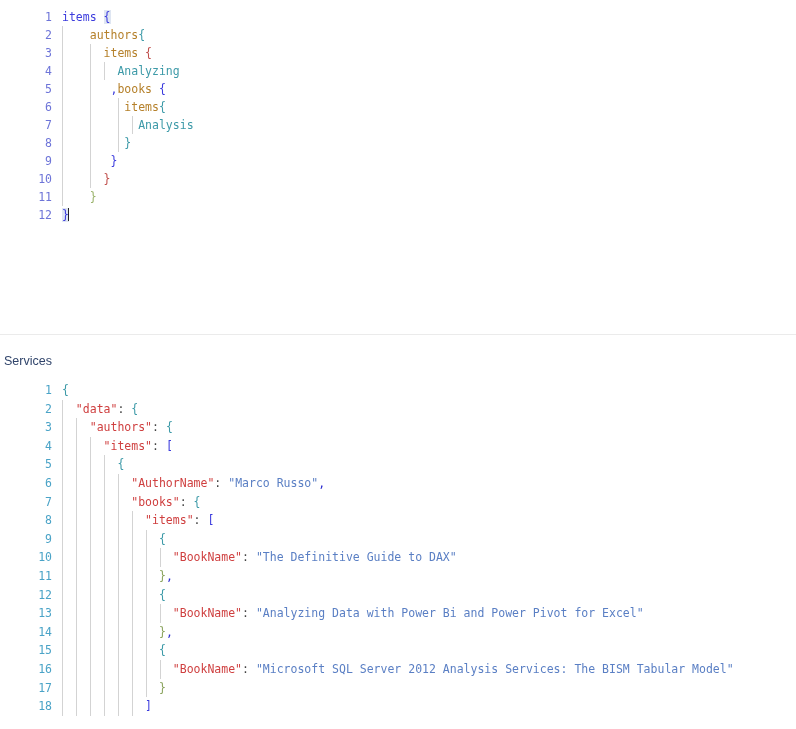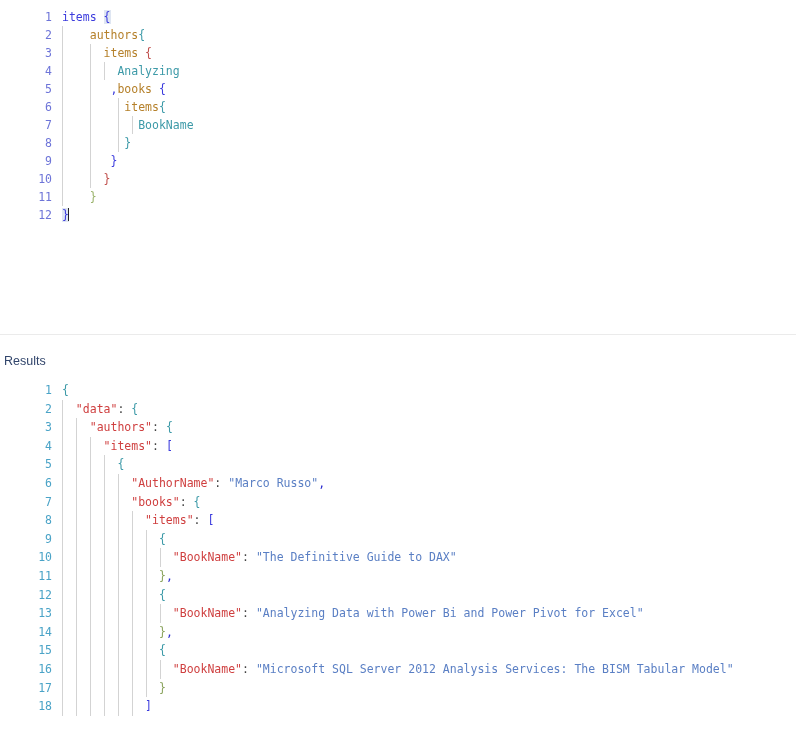--- a/index.html
+++ b/index.html
@@ -144,21 +144,21 @@
     <span class="code-body"><span class="guides"><i class="guide" style="left:0px"></i><i class="guide" style="left:28px"></i></span><span>       </span><span class="t-punct">,</span><span class="t-field">books</span><span> </span><span class="b-blue">{</span></span>
   </div>
 
   <div class="code-line">
     <span class="gutter">6</span>
     <span class="code-body"><span class="guides"><i class="guide" style="left:0px"></i><i class="guide" style="left:28px"></i><i class="guide" style="left:56px"></i></span><span>         </span><span class="t-field">items</span><span class="b-teal">{</span></span>
   </div>
 
   <div class="code-line">
     <span class="gutter">7</span>
-    <span class="code-body"><span class="guides"><i class="guide" style="left:0px"></i><i class="guide" style="left:28px"></i><i class="guide" style="left:56px"></i><i class="guide" style="left:70px"></i></span><span>           </span><span class="t-leaf">BookName</span></span>
+    <span class="code-body"><span class="guides"><i class="guide" style="left:0px"></i><i class="guide" style="left:28px"></i><i class="guide" style="left:56px"></i><i class="guide" style="left:70px"></i></span><span>           </span><span class="t-leaf">Analysis</span></span>
   </div>
 
   <div class="code-line">
     <span class="gutter">8</span>
     <span class="code-body"><span class="guides"><i class="guide" style="left:0px"></i><i class="guide" style="left:28px"></i><i class="guide" style="left:56px"></i></span><span>         </span><span class="b-teal">}</span></span>
   </div>
 
   <div class="code-line">
     <span class="gutter">9</span>
     <span class="code-body"><span class="guides"><i class="guide" style="left:0px"></i><i class="guide" style="left:28px"></i></span><span>       </span><span class="b-blue">}</span></span>
@@ -178,21 +178,21 @@
     <span class="gutter">12</span>
     <span class="code-body"><span class="t-sel">}</span><span class="caret"></span></span>
   </div>
 
 </div>
 
 <div id="pane-divider"></div>
 
 <div id="results-section">
 
-  <div id="results-label">Results</div>
+  <div id="results-label">Services</div>
 
   <div id="results-pane" class="code-pane">
 
   <div class="code-line"><span class="gutter">1</span><span class="code-body"><span></span><span class="j-brace">{</span></span></div>
       <div class="code-line"><span class="gutter">2</span><span class="code-body"><span class="guides"><i class="guide" style="left: 0px;"></i></span><span>  </span><span class="j-key">"data"</span><span class="j-plain">: </span><span class="j-brace">{</span></span></div>
       <div class="code-line"><span class="gutter">3</span><span class="code-body"><span class="guides"><i class="guide" style="left: 0px;"></i><i class="guide" style="left: 14px;"></i></span><span>    </span><span class="j-key">"authors"</span><span class="j-plain">: </span><span class="j-brace">{</span></span></div>
       <div class="code-line"><span class="gutter">4</span><span class="code-body"><span class="guides"><i class="guide" style="left: 0px;"></i><i class="guide" style="left: 14px;"></i><i class="guide" style="left: 28px;"></i></span><span>      </span><span class="j-key">"items"</span><span class="j-plain">: </span><span class="j-brace-b">[</span></span></div>
       <div class="code-line"><span class="gutter">5</span><span class="code-body"><span class="guides"><i class="guide" style="left: 0px;"></i><i class="guide" style="left: 14px;"></i><i class="guide" style="left: 28px;"></i><i class="guide" style="left: 42px;"></i></span><span>        </span><span class="j-brace">{</span></span></div>
       <div class="code-line"><span class="gutter">6</span><span class="code-body"><span class="guides"><i class="guide" style="left: 0px;"></i><i class="guide" style="left: 14px;"></i><i class="guide" style="left: 28px;"></i><i class="guide" style="left: 42px;"></i><i class="guide" style="left: 56px;"></i></span><span>          </span><span class="j-key">"AuthorName"</span><span class="j-plain">: </span><span class="j-str">"Marco Russo"</span><span class="j-punct">,</span></span></div>
       <div class="code-line"><span class="gutter">7</span><span class="code-body"><span class="guides"><i class="guide" style="left: 0px;"></i><i class="guide" style="left: 14px;"></i><i class="guide" style="left: 28px;"></i><i class="guide" style="left: 42px;"></i><i class="guide" style="left: 56px;"></i></span><span>          </span><span class="j-key">"books"</span><span class="j-plain">: </span><span class="j-brace">{</span></span></div>

